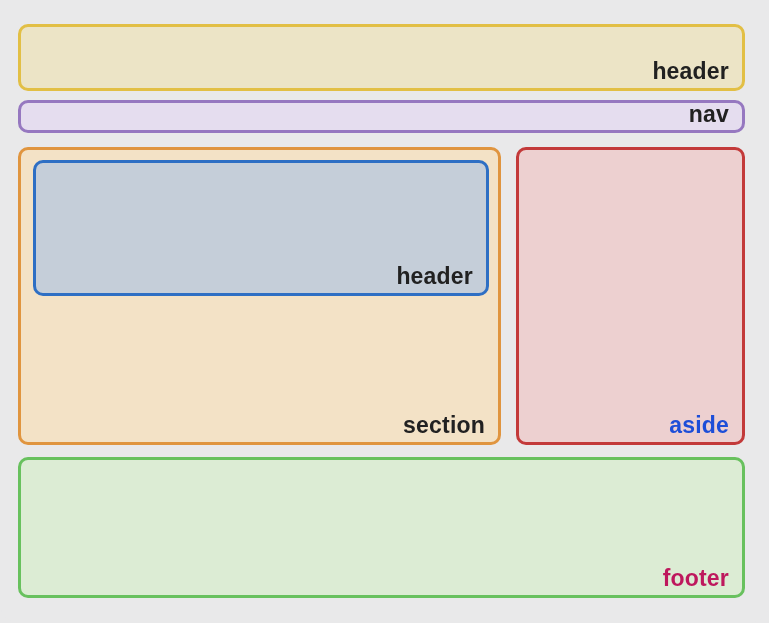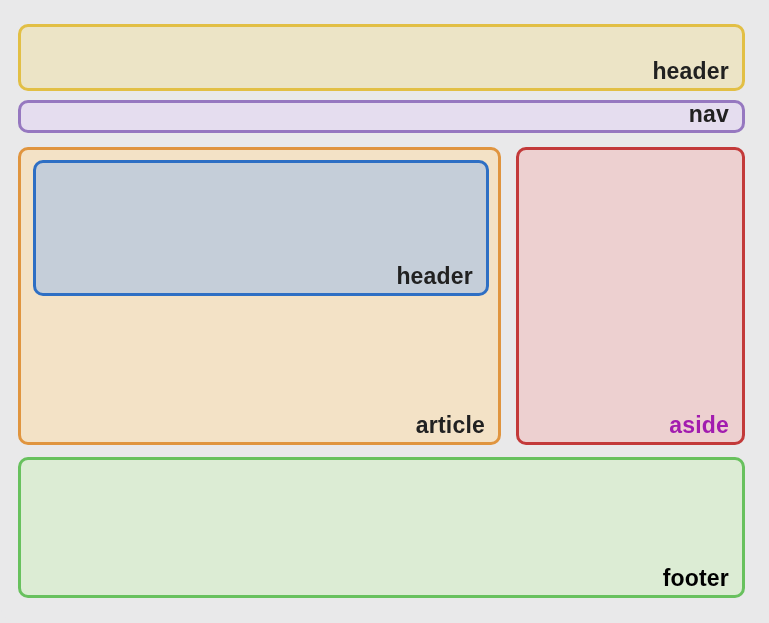--- a/index.html
+++ b/index.html
@@ -52,24 +52,24 @@
   </div>
 
   <div class="box box-nav" style="border-color: rgb(150, 120, 192); background-color: rgb(229, 221, 239);">
     <span class="label" style="color: rgb(33, 33, 33);">nav</span>
   </div>
 
   <div class="box box-section" style="border-color: rgb(224, 149, 63); background-color: rgb(243, 226, 198);">
     <div class="box box-article" style="border-color: rgb(46, 111, 196); background-color: rgb(197, 206, 217);">
       <span class="label" style="color: rgb(33, 33, 33);">header</span>
     </div>
-    <span class="label" style="color: rgb(33, 33, 33);">article</span>
+    <span class="label" style="color: rgb(33, 33, 33);">section</span>
   </div>
 
   <div class="box box-aside" style="border-color: rgb(195, 58, 58); background-color: rgb(237, 208, 208);">
-    <span class="label" style="color: #a21caf; margin-top: 30px;">aside</span>
+    <span class="label" style="color: #1d4ed8; margin-top: 30px;">aside</span>
   </div>
 
   <div class="box box-footer" style="border-color: rgb(104, 193, 94); background-color: rgb(220, 236, 212);">
-    <span class="label" style="color: #000000; margin-left: 48px;">footer</span>
+    <span class="label" style="color: #be185d; margin-left: 48px;">footer</span>
   </div>
 
 </div>
 
 </body></html>

